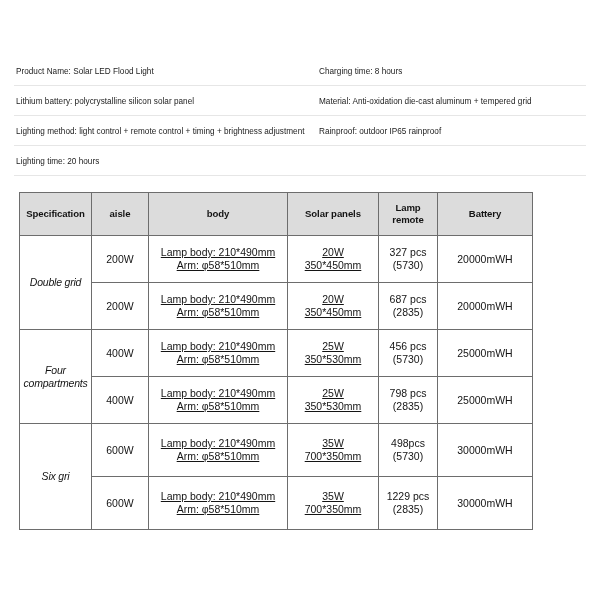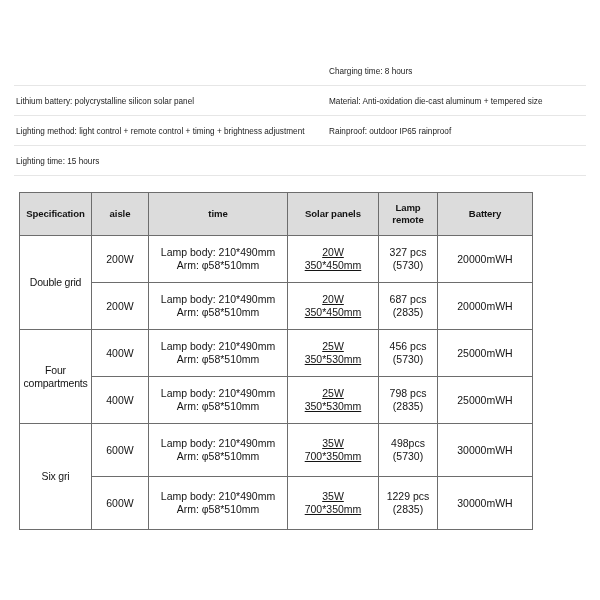--- a/index.html
+++ b/index.html
@@ -32,21 +32,21 @@
     position: absolute;
     top: 50%;
     transform: translateY(-50%);
     font-size: 8.2px;
     line-height: 11px;
     letter-spacing: 0.02px;
     white-space: nowrap;
     color: #222222;
   }
   .spec-left  { left: 2px; }
-  .spec-right { left: 315px; }
+  .spec-right { left: 305px; }
 
   
   #spec-table {
     position: absolute;
     left: 19px;
     top: 192px;
     width: 513px;
     border-collapse: collapse;
     table-layout: fixed;
   }
@@ -72,75 +72,78 @@
   .col-power  { width: 57px; }
   .col-size   { width: 139px; }
   .col-solar  { width: 91px; }
   .col-beads  { width: 59px; }
   .col-batt   { width: 95px; }
 
   td.cell-spec {
     font-size: 9.4px;
     line-height: 12px;
     letter-spacing: -0.2px;
+    font-style: italic;
   }
   td.cell-power  { font-size: 12px; }
   td.cell-size {
     text-align: left;
     font-size: 9.6px;
     line-height: 12.5px;
     padding-left: 6px;
+    text-decoration: underline;
   }
   td.cell-solar  { font-size: 12px; line-height: 14px; text-decoration: underline; }
   td.cell-beads  { font-size: 8.8px; line-height: 11px; margin-left: 23px; }
   td.cell-batt   { font-size: 11.5px; }
 
   tr.data-row { height: 47px; }
   tr.row-tall { height: 53px; }
   .nw { white-space: nowrap; }
 </style>
 </head>
 <body>
 
 <div id="spec-sheet">
 
   <div class="spec-row">
+    <span class="spec-left">Product Name: Solar LED Flood Light</span>
     <span class="spec-right">Charging time: 8 hours</span>
   </div>
 
   <div class="spec-row">
     <span class="spec-left">Lithium battery: polycrystalline silicon solar panel</span>
-    <span class="spec-right">Material: Anti-oxidation die-cast aluminum + tempered size</span>
+    <span class="spec-right">Material: Anti-oxidation die-cast aluminum + tempered grid</span>
   </div>
 
   <div class="spec-row">
     <span class="spec-left">Lighting method: light control + remote control + timing + brightness adjustment</span>
     <span class="spec-right">Rainproof: outdoor IP65 rainproof</span>
   </div>
 
   <div class="spec-row">
-    <span class="spec-left">Lighting time: 15 hours</span>
+    <span class="spec-left">Lighting time: 20 hours</span>
   </div>
 
 </div>
 
 <table id="spec-table">
   <colgroup>
     <col class="col-spec">
       <col class="col-power">
       <col class="col-size">
     <col class="col-solar">
       <col class="col-beads">
       <col class="col-batt">
   </colgroup>
   <thead>
     <tr>
       <th>Specification</th>
       <th>aisle</th>
-      <th>time</th>
+      <th>body</th>
       <th>Solar panels</th>
       <th>Lamp remote</th>
       <th>Battery</th>
     </tr>
   </thead>
   <tbody>
 
     <tr class="data-row">
       <td class="cell-spec" rowspan="2">Double grid</td>
       <td class="cell-power">200W</td>

